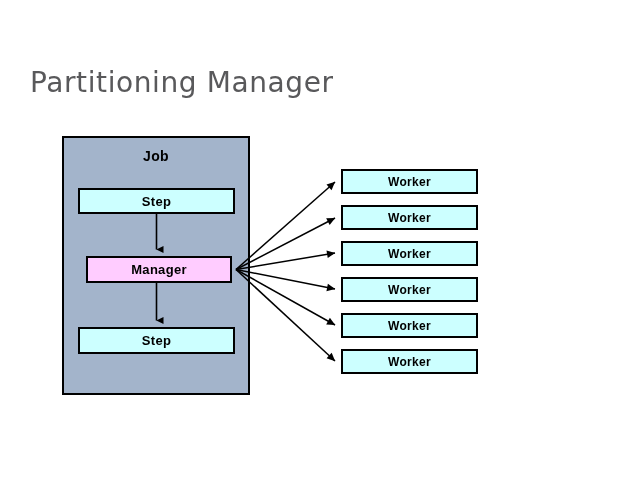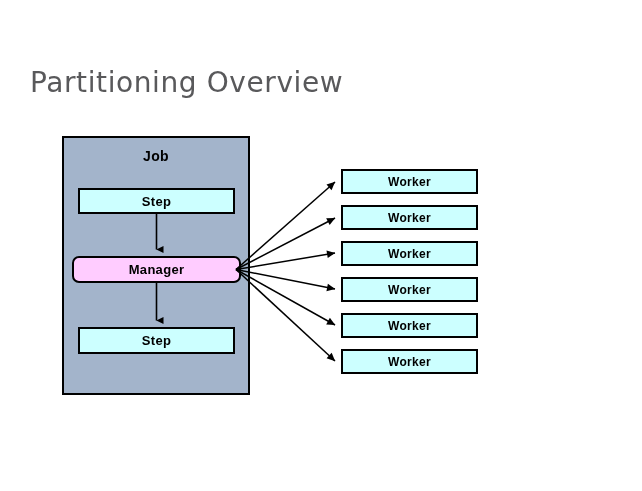--- a/index.html
+++ b/index.html
@@ -79,25 +79,24 @@
   .node.cyan  { background: #ccffff; }
   .node.pink  { background: #ffccff; }
 
   #step-top {
     left: 78px;
     top: 188px;
     width: 157px;
     height: 26px;
   }
   #manager {
-    left: 72px;
+    left: 86px;
     top: 256px;
-    width: 169px;
+    width: 146px;
     height: 27px;
-    border-radius: 7px;
   }
   #step-bottom {
     left: 78px;
     top: 327px;
     width: 157px;
     height: 27px;
   }
 
   
   .worker {
@@ -131,21 +130,21 @@
     width: 642px;
     height: 491px;
     pointer-events: none;
   }
 </style>
 </head>
 <body>
 
 <div id="slide">
 
-  <div id="slide-title">Partitioning Overview</div>
+  <div id="slide-title">Partitioning Manager</div>
 
   <div id="job-box">
     <div id="job-label">Job</div>
   </div>
 
   <div class="node cyan" id="step-top">Step</div>
 
   <div class="node pink" id="manager">Manager</div>
 
   <div class="node cyan" id="step-bottom">Step</div>

